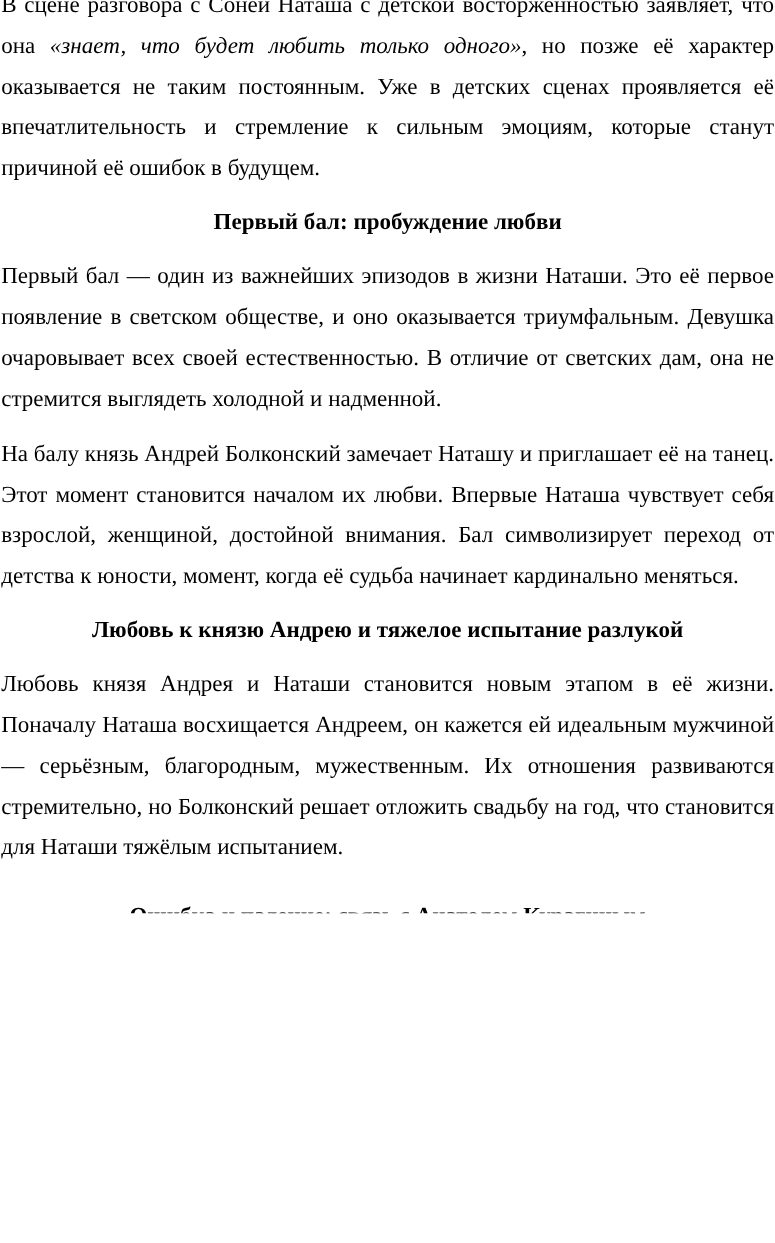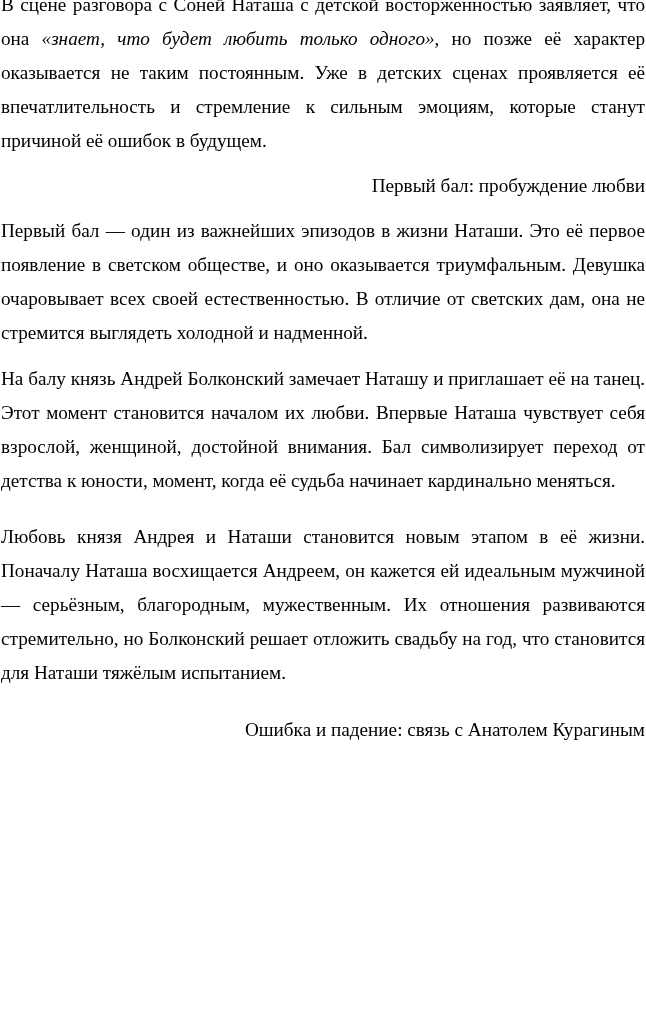--- a/index.html
+++ b/index.html
@@ -45,22 +45,22 @@
     word-spacing: 0px;
     -webkit-hyphens: none;
     hyphens: none;
   }
 
   h2.heading {
     margin: 0;
     padding: 0;
     font-size: 19.2px;
     line-height: 34px;
-    font-weight: normal;
-    text-align: right;
+    font-weight: bold;
+    text-align: center;
     white-space: nowrap;
   }
 
   .gap-para {
     height: 12px;
   }
   .gap-before-head {
     height: 11px;
   }
   .gap-after-head {
@@ -116,20 +116,21 @@
     <div class="gap-after-head"></div>
 
     <p class="para">Первый бал — один из важнейших эпизодов в жизни Наташи. Это её первое появление в светском обществе, и оно оказывается триумфальным. Девушка очаровывает всех своей естественностью. В отличие от светских дам, она не стремится выглядеть холодной и надменной.</p>
 
     <div class="gap-para"></div>
 
     <p class="para">На балу князь Андрей Болконский замечает Наташу и приглашает её на танец. Этот момент становится началом их любви. Впервые Наташа чувствует себя взрослой, женщиной, достойной внимания. Бал символизирует переход от детства к юности, момент, когда её судьба начинает кардинально меняться.</p>
 
     <div class="gap-before-head"></div>
 
+    <h2 class="heading">Любовь к князю Андрею и тяжелое испытание разлукой</h2>
 
     <div class="gap-after-head"></div>
 
     <p class="para">Любовь князя Андрея и Наташи становится новым этапом в её жизни. Поначалу Наташа восхищается Андреем, он кажется ей идеальным мужчиной — серьёзным, благородным, мужественным. Их отношения развиваются стремительно, но Болконский решает отложить свадьбу на год, что становится для Наташи тяжёлым испытанием.</p>
 
     <div class="gap-para"></div>
 
 
     <div class="gap-before-head"></div>
 

